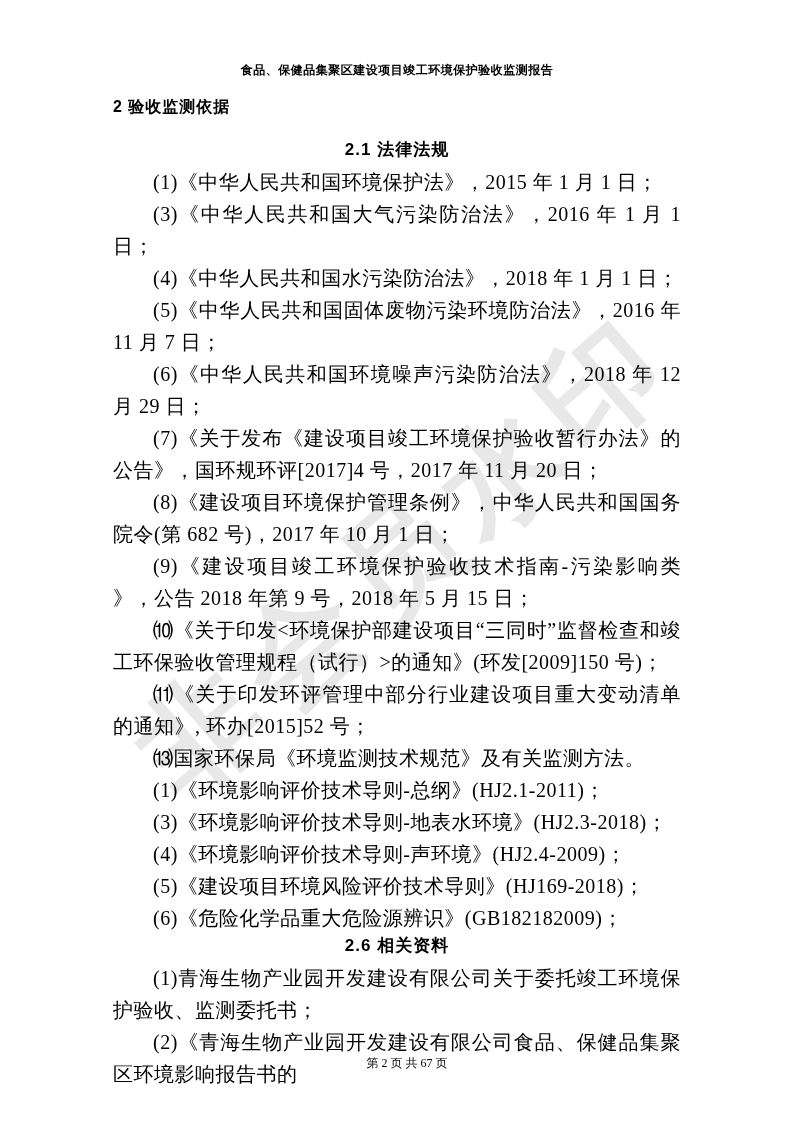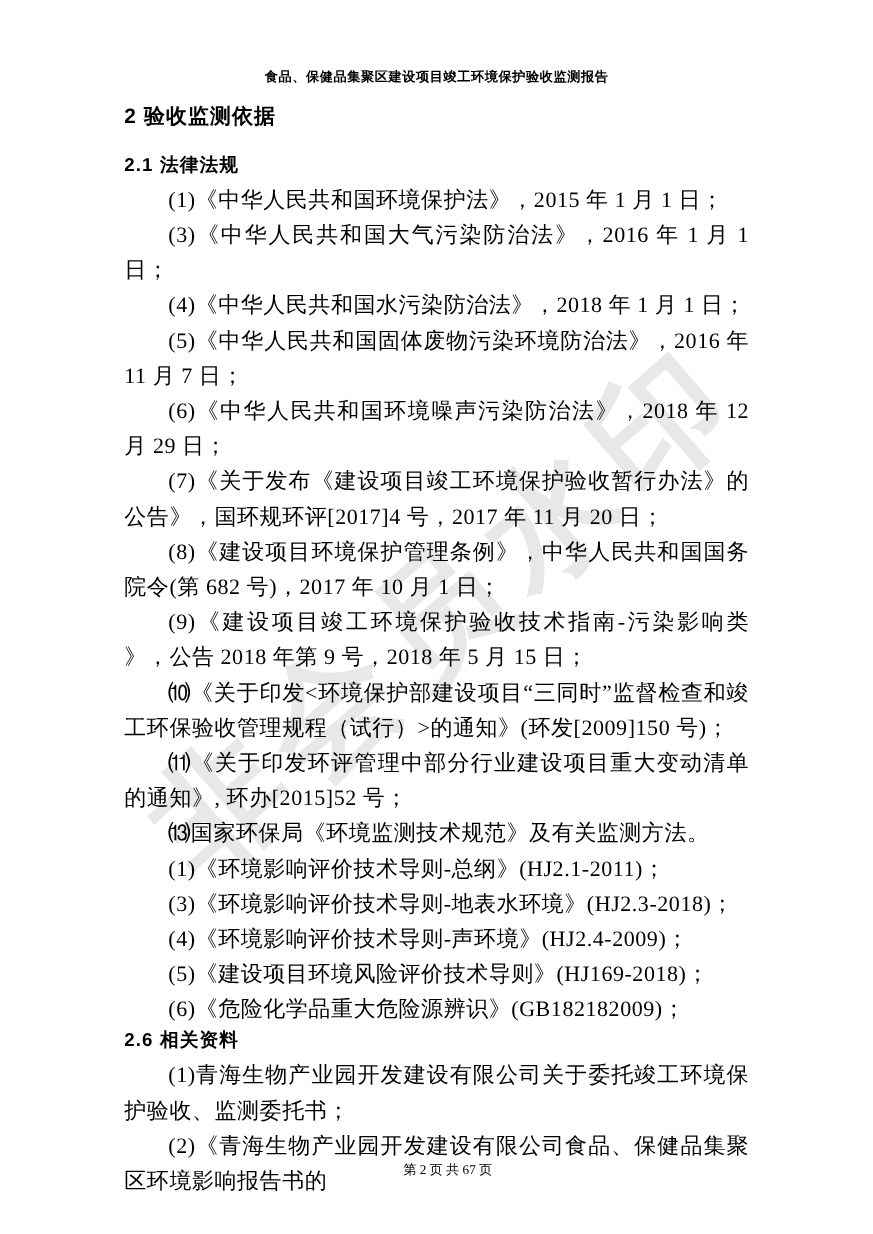--- a/index.html
+++ b/index.html
@@ -49,32 +49,33 @@
   .content {
     position: absolute;
     left: 113px;
     top: 0;
     width: 568px;
     z-index: 2;
   }
   h1.sec {
     margin: 94px 0 0 0;
     font-family: "Liberation Sans", "DejaVu Sans", sans-serif;
-    font-size: 19px;
+    font-size: 16px;
     line-height: 26px;
     font-weight: bold;
     letter-spacing: 1px;
   }
   h2.sub {
     margin: 0 0 4px 0;
     font-family: "Liberation Sans", "DejaVu Sans", sans-serif;
     font-size: 17px;
     line-height: 24px;
     font-weight: bold;
     letter-spacing: 1px;
+    text-align: center;
   }
   h2.sub-first {
     margin-top: 18px;
   }
   p.para {
     margin: 0;
     font-size: 20px;
     line-height: 32px;
     text-indent: 2em;
     letter-spacing: 0.5px;

